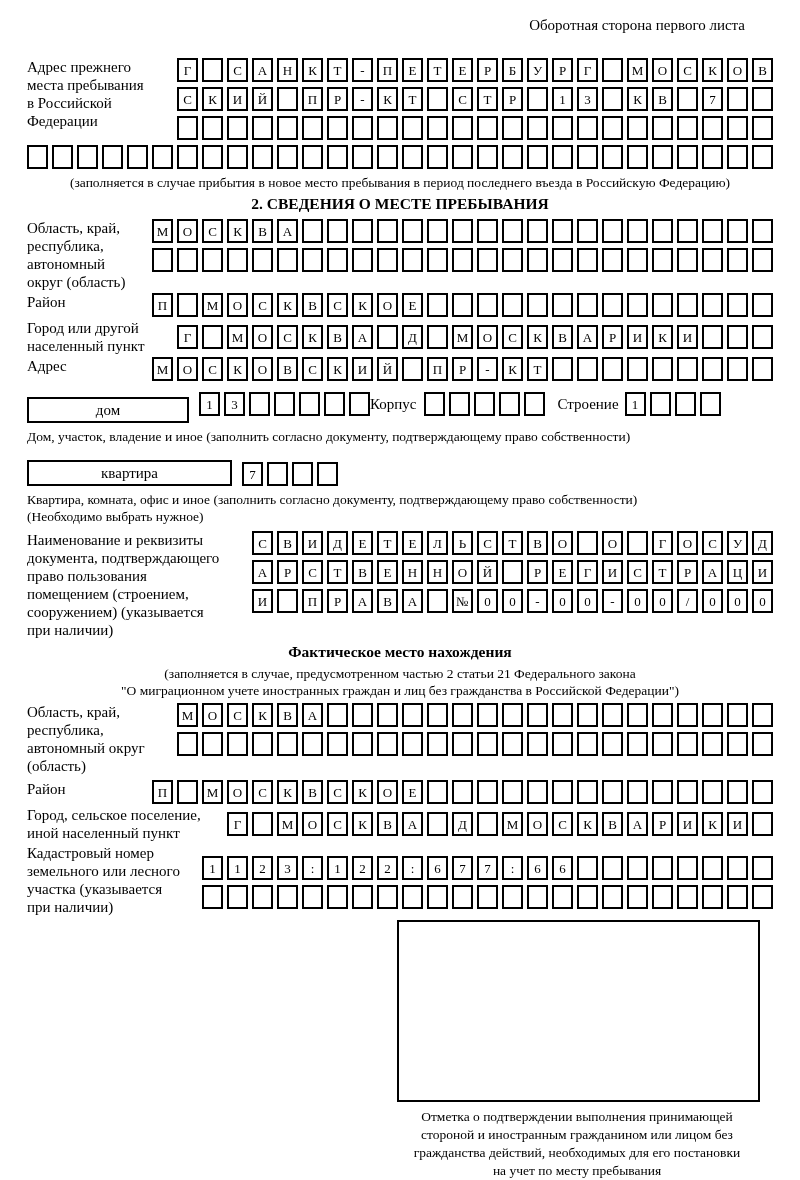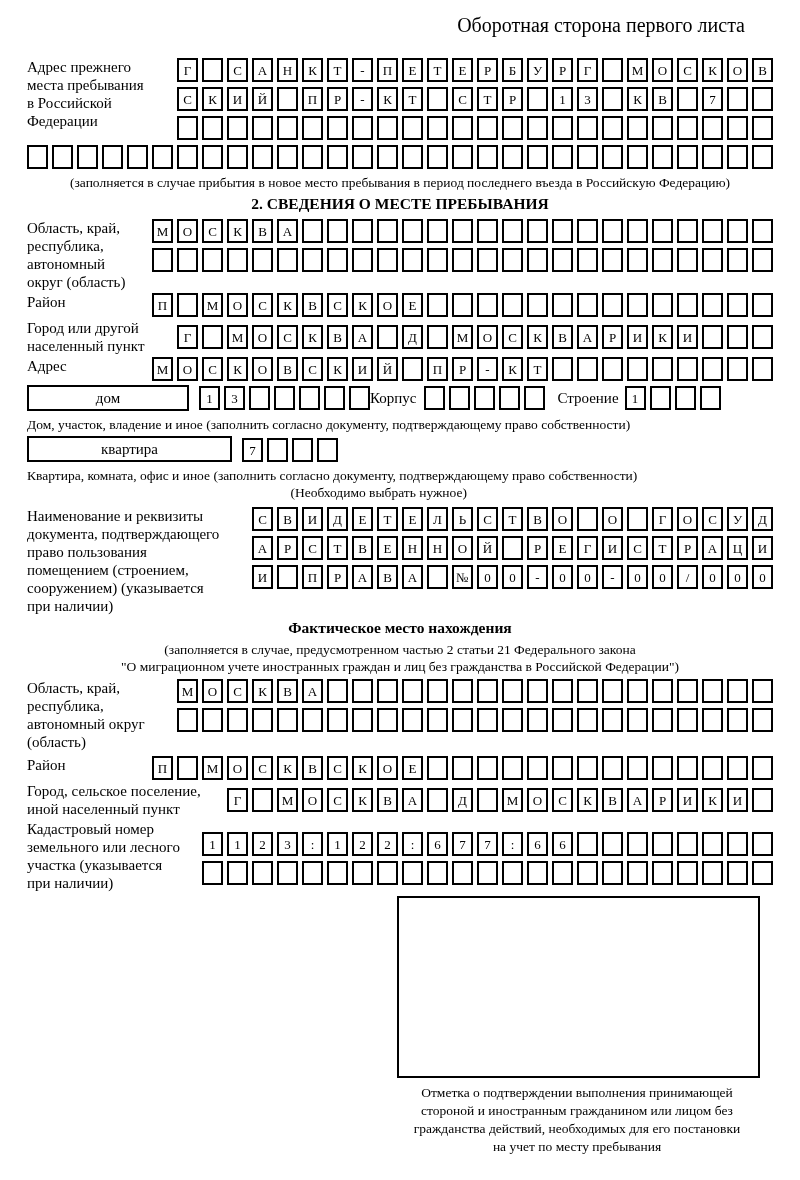--- a/index.html
+++ b/index.html
@@ -2,52 +2,52 @@
 <html><head>
 <meta charset="utf-8">
 <style>
   html,body{margin:0;padding:0;background:#fff;}
   .page{
     width:800px;height:1180px;box-sizing:border-box;
     padding:16px 27px 6px 27px;
     font-family:"Liberation Serif","DejaVu Serif",serif;
     color:#000;background:#fff;overflow:hidden;
   }
-  .hdr-note{text-align:right;font-size:20px;line-height:18px;padding-right:28px;}
+  .hdr-note{text-align:right;font-size:15px;line-height:18px;padding-right:28px;}
   .field{display:flex;align-items:flex-start;margin-bottom:2px;}
   .field.vcenter{align-items:center;}
   .flabel{flex:none;font-size:15px;line-height:18px;white-space:pre-line;}
   .lw125{width:125px}.lw150{width:150px}.lw175{width:175px}.lw200{width:200px}.lw225{width:225px}
   .boxcol{display:flex;flex-direction:column;gap:5px;}
   .boxcol.offset-top{margin-top:12px;}
   .boxrow{display:flex;gap:4px;}
   .cbox{
     box-sizing:border-box;flex:none;width:21px;height:24px;border:2px solid #000;
     display:flex;align-items:center;justify-content:center;
     font-size:13px;line-height:1;background:#fff;
   }
   .sec1{display:flex;margin-top:24px;}
   .fullrow{margin-top:5px;}
   .cap{font-size:13.5px;line-height:17px;}
   .cap-center{text-align:center;}
   .cap1{margin-top:5px;}
   .sec-title{font-weight:bold;text-align:center;font-size:15.5px;line-height:19px;margin:3px 0 6px 0;}
   .dom-row{display:flex;align-items:center;margin:4px 0 5px 0;}
-  .bigbox{box-sizing:border-box;border:2px solid #000;height:26px;display:flex;align-items:center;justify-content:center;font-size:15px;flex:none;background:#fff;}
+  .bigbox{box-sizing:border-box;border:2px solid #000;height:26px;display:flex;align-items:center;justify-content:center;font-size:15px;flex:none;background:#fff;margin-top:12px;}
   .dom-box{width:162px;}
   .kv-box{width:205px;}
   .dom-row .boxrow{margin-left:10px;}
   .inline-lbl{font-size:15px;flex:none;}
   .lbl-korpus{margin-right:8px;}
   .lbl-stroenie{margin-left:12px;margin-right:6px;}
   .kv-row{display:flex;align-items:flex-end;margin:3px 0 5px 0;}
   .stay-row{display:flex;align-items:center;margin:4px 0 1px 0;font-size:15px;}
   .chkbox{box-sizing:border-box;flex:none;width:24px;height:24px;border:2px solid #000;display:flex;align-items:center;justify-content:center;font-size:14px;background:#fff;}
   .stay-row .chkbox{margin:0 8px 0 10px;}
-  .choose-cap{width:440px;text-align:right;margin-bottom:6px;}
+  .choose-cap{width:440px;text-align:left;margin-bottom:6px;}
   .doc-field{margin-top:6px;margin-bottom:2px;}
   .act-cap{text-align:center;}
   .act-block{margin-top:4px;margin-bottom:5px;}
   .stampbox{box-sizing:border-box;width:363px;height:182px;border:2px solid #000;margin-left:370px;margin-top:4px;background:#fff;}
   .stampcap{width:400px;margin-left:350px;margin-top:6px;text-align:center;font-size:13.5px;line-height:18px;white-space:pre-line;}
 </style>
 </head>
 <body>
 
 <div class="page">

